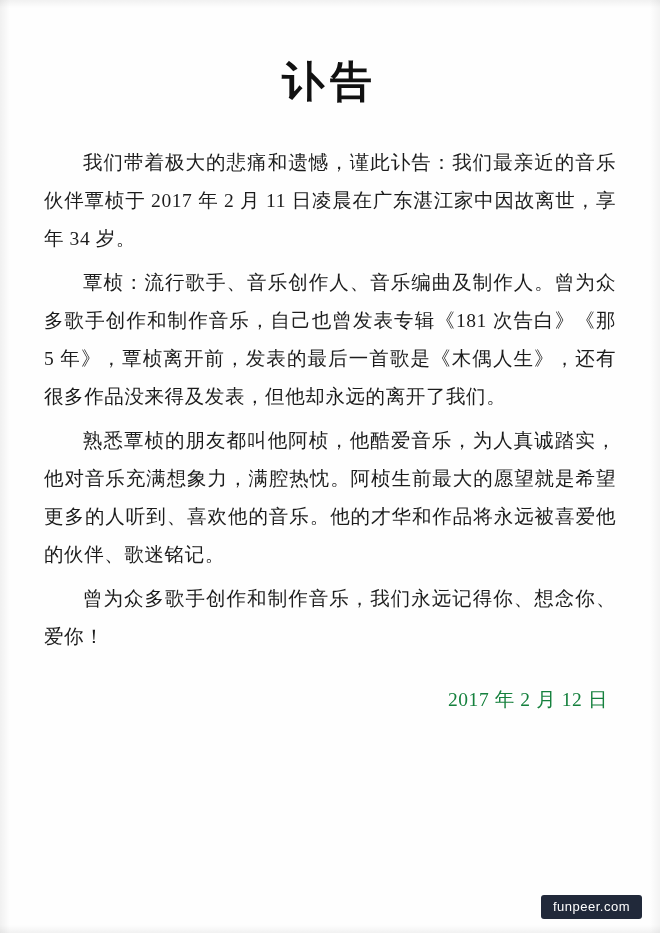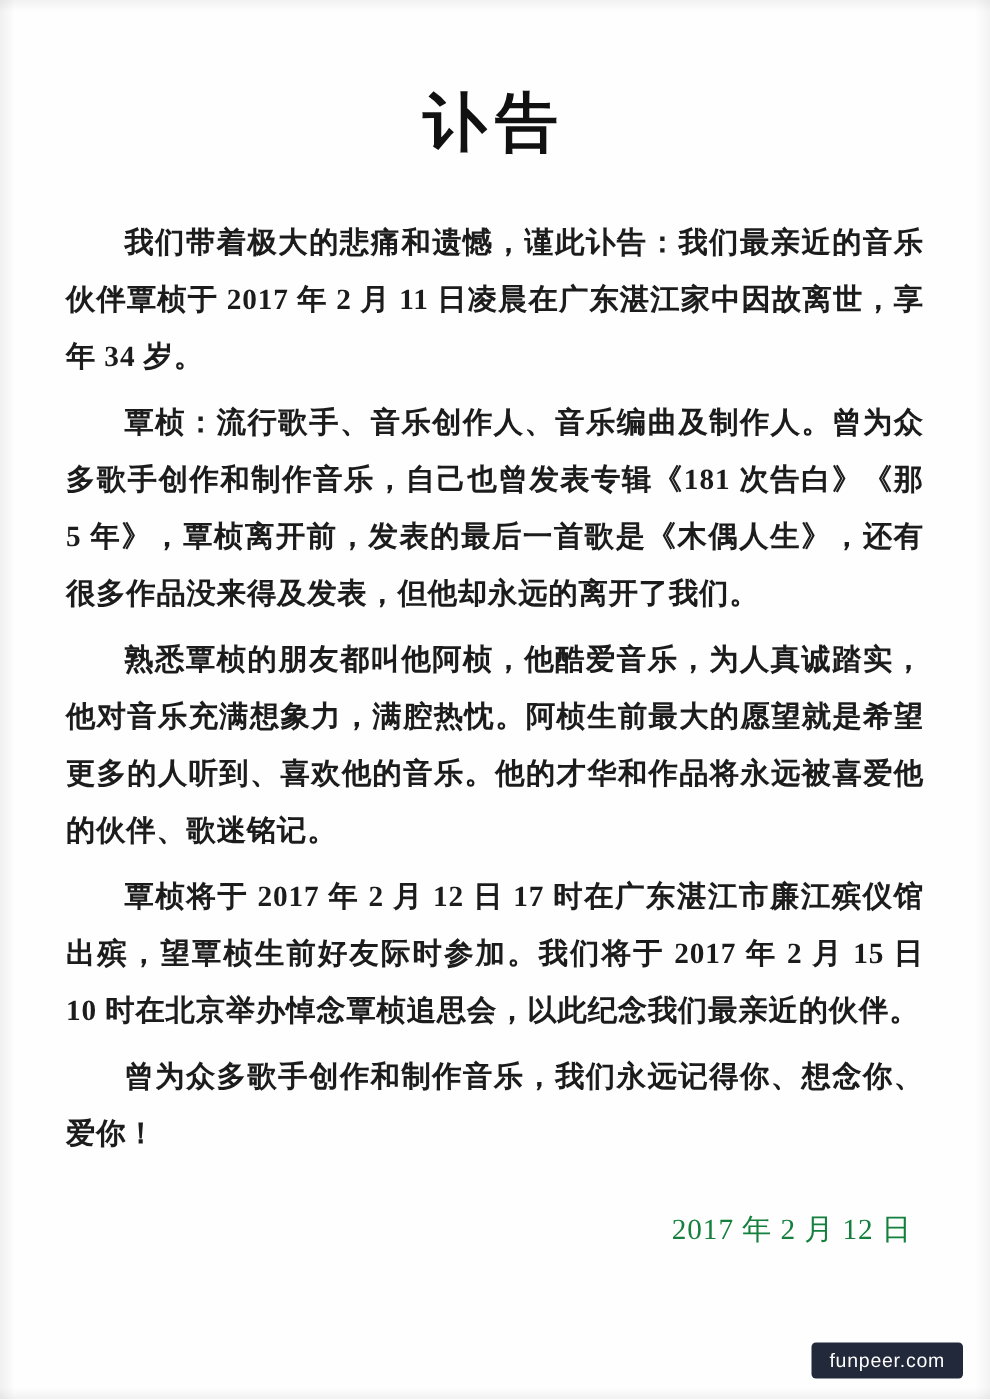--- a/index.html
+++ b/index.html
@@ -33,21 +33,20 @@
     font-family: "Liberation Serif", "DejaVu Serif", serif;
   }
   .para {
     font-size: 19.5px;
     line-height: 38px;
     text-indent: 2em;
     margin: 0 0 6px 0;
     text-align: justify;
     color: #1c1c1c;
     letter-spacing: 0.6px;
-    font-weight: bold;
   }
   .signature {
     margin-top: 30px;
     text-align: right;
     font-size: 19.5px;
     letter-spacing: 0.6px;
     color: #15803d;
     padding-right: 8px;
   }
   .watermark {
@@ -99,19 +98,18 @@
   <div class="edge-shade-top"></div>
   <div class="edge-shade-left"></div>
   <div class="edge-shade-right"></div>
   <div class="edge-shade-bottom"></div>
 
   <h1 class="doc-title">讣告</h1>
 
   <p class="para">我们带着极大的悲痛和遗憾，谨此讣告：我们最亲近的音乐伙伴覃桢于 2017 年 2 月 11 日凌晨在广东湛江家中因故离世，享年 34 岁。</p>
   <p class="para">覃桢：流行歌手、音乐创作人、音乐编曲及制作人。曾为众多歌手创作和制作音乐，自己也曾发表专辑《181 次告白》《那 5 年》，覃桢离开前，发表的最后一首歌是《木偶人生》，还有很多作品没来得及发表，但他却永远的离开了我们。</p>
   <p class="para">熟悉覃桢的朋友都叫他阿桢，他酷爱音乐，为人真诚踏实，他对音乐充满想象力，满腔热忱。阿桢生前最大的愿望就是希望更多的人听到、喜欢他的音乐。他的才华和作品将永远被喜爱他的伙伴、歌迷铭记。</p>
-  <p class="para">覃桢将于 2017 年 2 月 12 日 17 时在广东湛江市廉江殡仪馆出殡，望覃桢生前好友际时参加。我们将于 2017 年 2 月 15 日 10 时在北京举办悼念覃桢追思会，以此纪念我们最亲近的伙伴。</p>
   <p class="para">曾为众多歌手创作和制作音乐，我们永远记得你、想念你、爱你！</p>
 
   <div class="signature">2017 年 2 月 12 日</div>
 
   <div class="watermark">funpeer.com</div>
 </div>
 
 </body></html>

